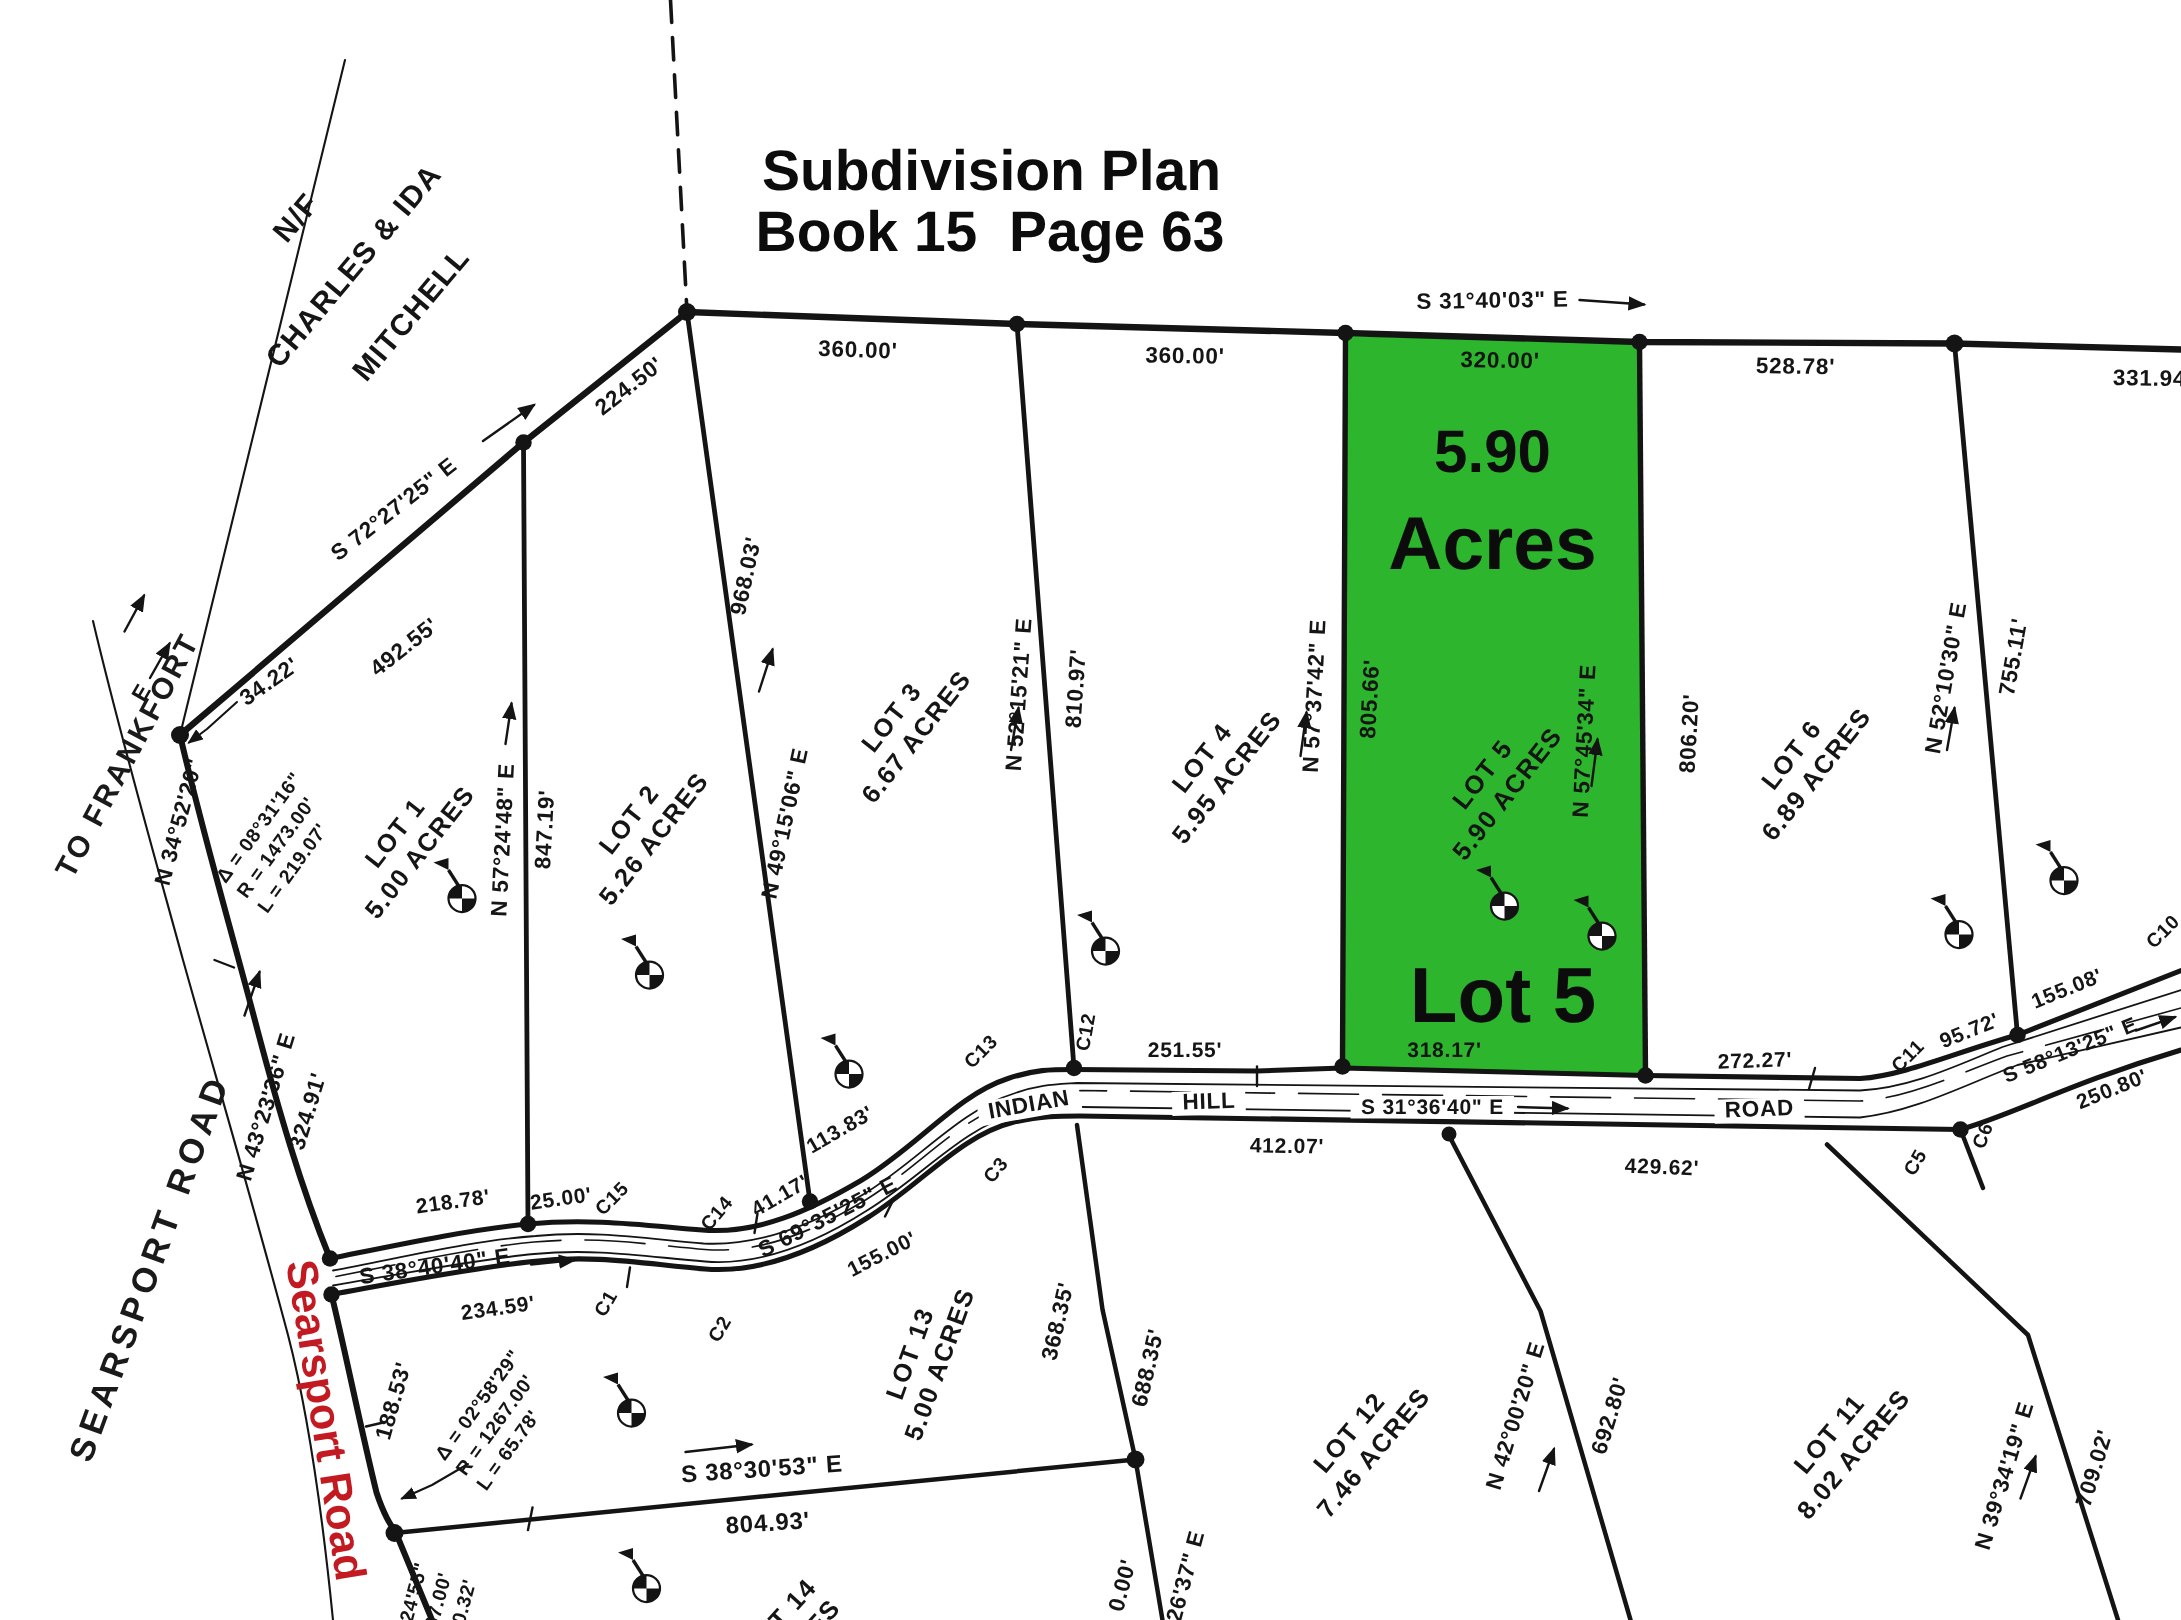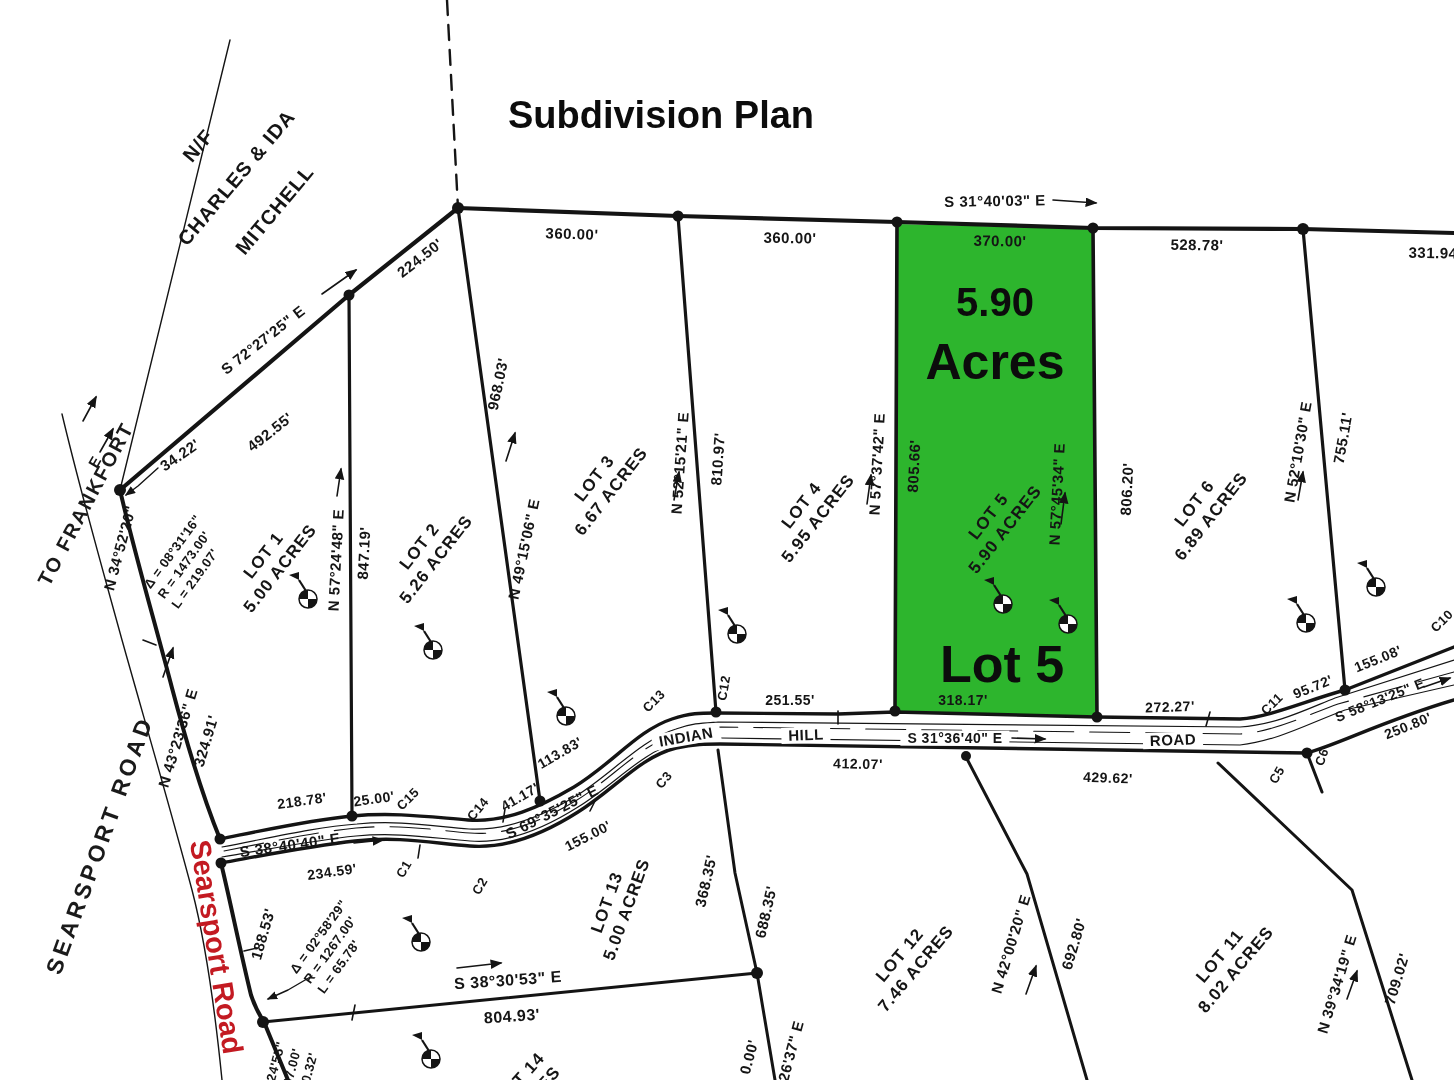--- a/index.html
+++ b/index.html
@@ -139,40 +139,41 @@
       <use href="#well" x="1306" y="623"></use>
         <use href="#well" x="1376" y="587"></use>
         <use href="#well" x="421" y="942"></use>
       <use href="#well" x="431" y="1059"></use>
     </g>
   </svg>
 
   <div id="labels">
 
     <div class="blacktitle" style="left:661px;top:115px;transform:translate(-50%,-50%);font-size:38px">Subdivision Plan</div>
+    <div class="blacktitle" style="left:660px;top:156px;transform:translate(-50%,-50%);font-size:38px">Book 15  Page 63</div>
 
     <div class="blacktitle" style="left:995px;top:302px;transform:translate(-50%,-50%);font-size:40px">5.90</div>
     <div class="blacktitle" style="left:995px;top:362px;transform:translate(-50%,-50%);font-size:50px">Acres</div>
     <div class="blacktitle" style="left:1002px;top:664px;transform:translate(-50%,-50%);font-size:52px">Lot 5</div>
 
     <div class="banner" style="left:216px;top:947px;transform:translate(-50%,-50%) rotate(81deg);font-size:29px">Searsport Road</div>
 
     <div class="lot" style="left:224px;top:193px;transform:translate(-50%,-50%) rotate(-50deg);font-size:20px;font-weight:600">
       <span>N/F</span><br>
       <span>CHARLES &amp; IDA</span><br>
       <span>MITCHELL</span>
     </div>
 
     <div class="roadname" style="left:100px;top:845px;transform:translate(-50%,-50%) rotate(-70deg);font-size:23px;letter-spacing:4px">SEARSPORT ROAD</div>
     <div class="roadname" style="left:86px;top:504px;transform:translate(-50%,-50%) rotate(-62deg);font-size:20px;letter-spacing:2px">TO FRANKFORT</div>
 
   <div class="lbl" style="font-size: 15px; left: 995px; top: 201px; transform: translate(-50%, -50%) rotate(-1deg);">S 31°40'03" E</div>
       <div class="lbl" style="font-size: 15px; left: 572px; top: 234px; transform: translate(-50%, -50%) rotate(2deg);">360.00'</div>
       <div class="lbl" style="font-size: 15px; left: 790px; top: 238px; transform: translate(-50%, -50%) rotate(1deg);">360.00'</div>
-      <div class="lbl" style="font-size: 15px; left: 1000px; top: 241px; transform: translate(-50%, -50%) rotate(1deg);">370.00'</div>
+      <div class="lbl" style="font-size: 15px; left: 1000px; top: 241px; transform: translate(-50%, -50%) rotate(1deg);">320.00'</div>
       <div class="lbl" style="font-size: 15px; left: 1197px; top: 245px; transform: translate(-50%, -50%) rotate(1deg);">528.78'</div>
       <div class="lbl" style="font-size: 15px; left: 1433px; top: 253px; transform: translate(-50%, -50%) rotate(1deg);">331.94</div>
       <div class="lbl" style="font-size: 15px; left: 420px; top: 258px; transform: translate(-50%, -50%) rotate(-38deg);">224.50'</div>
       <div class="lbl" style="font-size: 15px; left: 263px; top: 340px; transform: translate(-50%, -50%) rotate(-38deg);">S 72°27'25" E</div>
       <div class="lbl" style="font-size: 15px; left: 270px; top: 432px; transform: translate(-50%, -50%) rotate(-38deg);">492.55'</div>
       <div class="lbl" style="font-size: 15px; left: 180px; top: 455px; transform: translate(-50%, -50%) rotate(-35deg);">34.22'</div>
       <div class="lbl" style="font-size: 15px; left: 120px; top: 548px; transform: translate(-50%, -50%) rotate(-75deg);">N 34°52'20"</div>
       <div class="lbl" style="font-size: 15px; left: 95px; top: 462px; transform: translate(-50%, -50%) rotate(-60deg);">E</div>
       <div class="lbl" style="font-size: 15px; left: 178px; top: 738px; transform: translate(-50%, -50%) rotate(-73deg);">N 43°23'36" E</div>
       <div class="lbl" style="font-size: 15px; left: 206px; top: 741px; transform: translate(-50%, -50%) rotate(-73deg);">324.91'</div>

